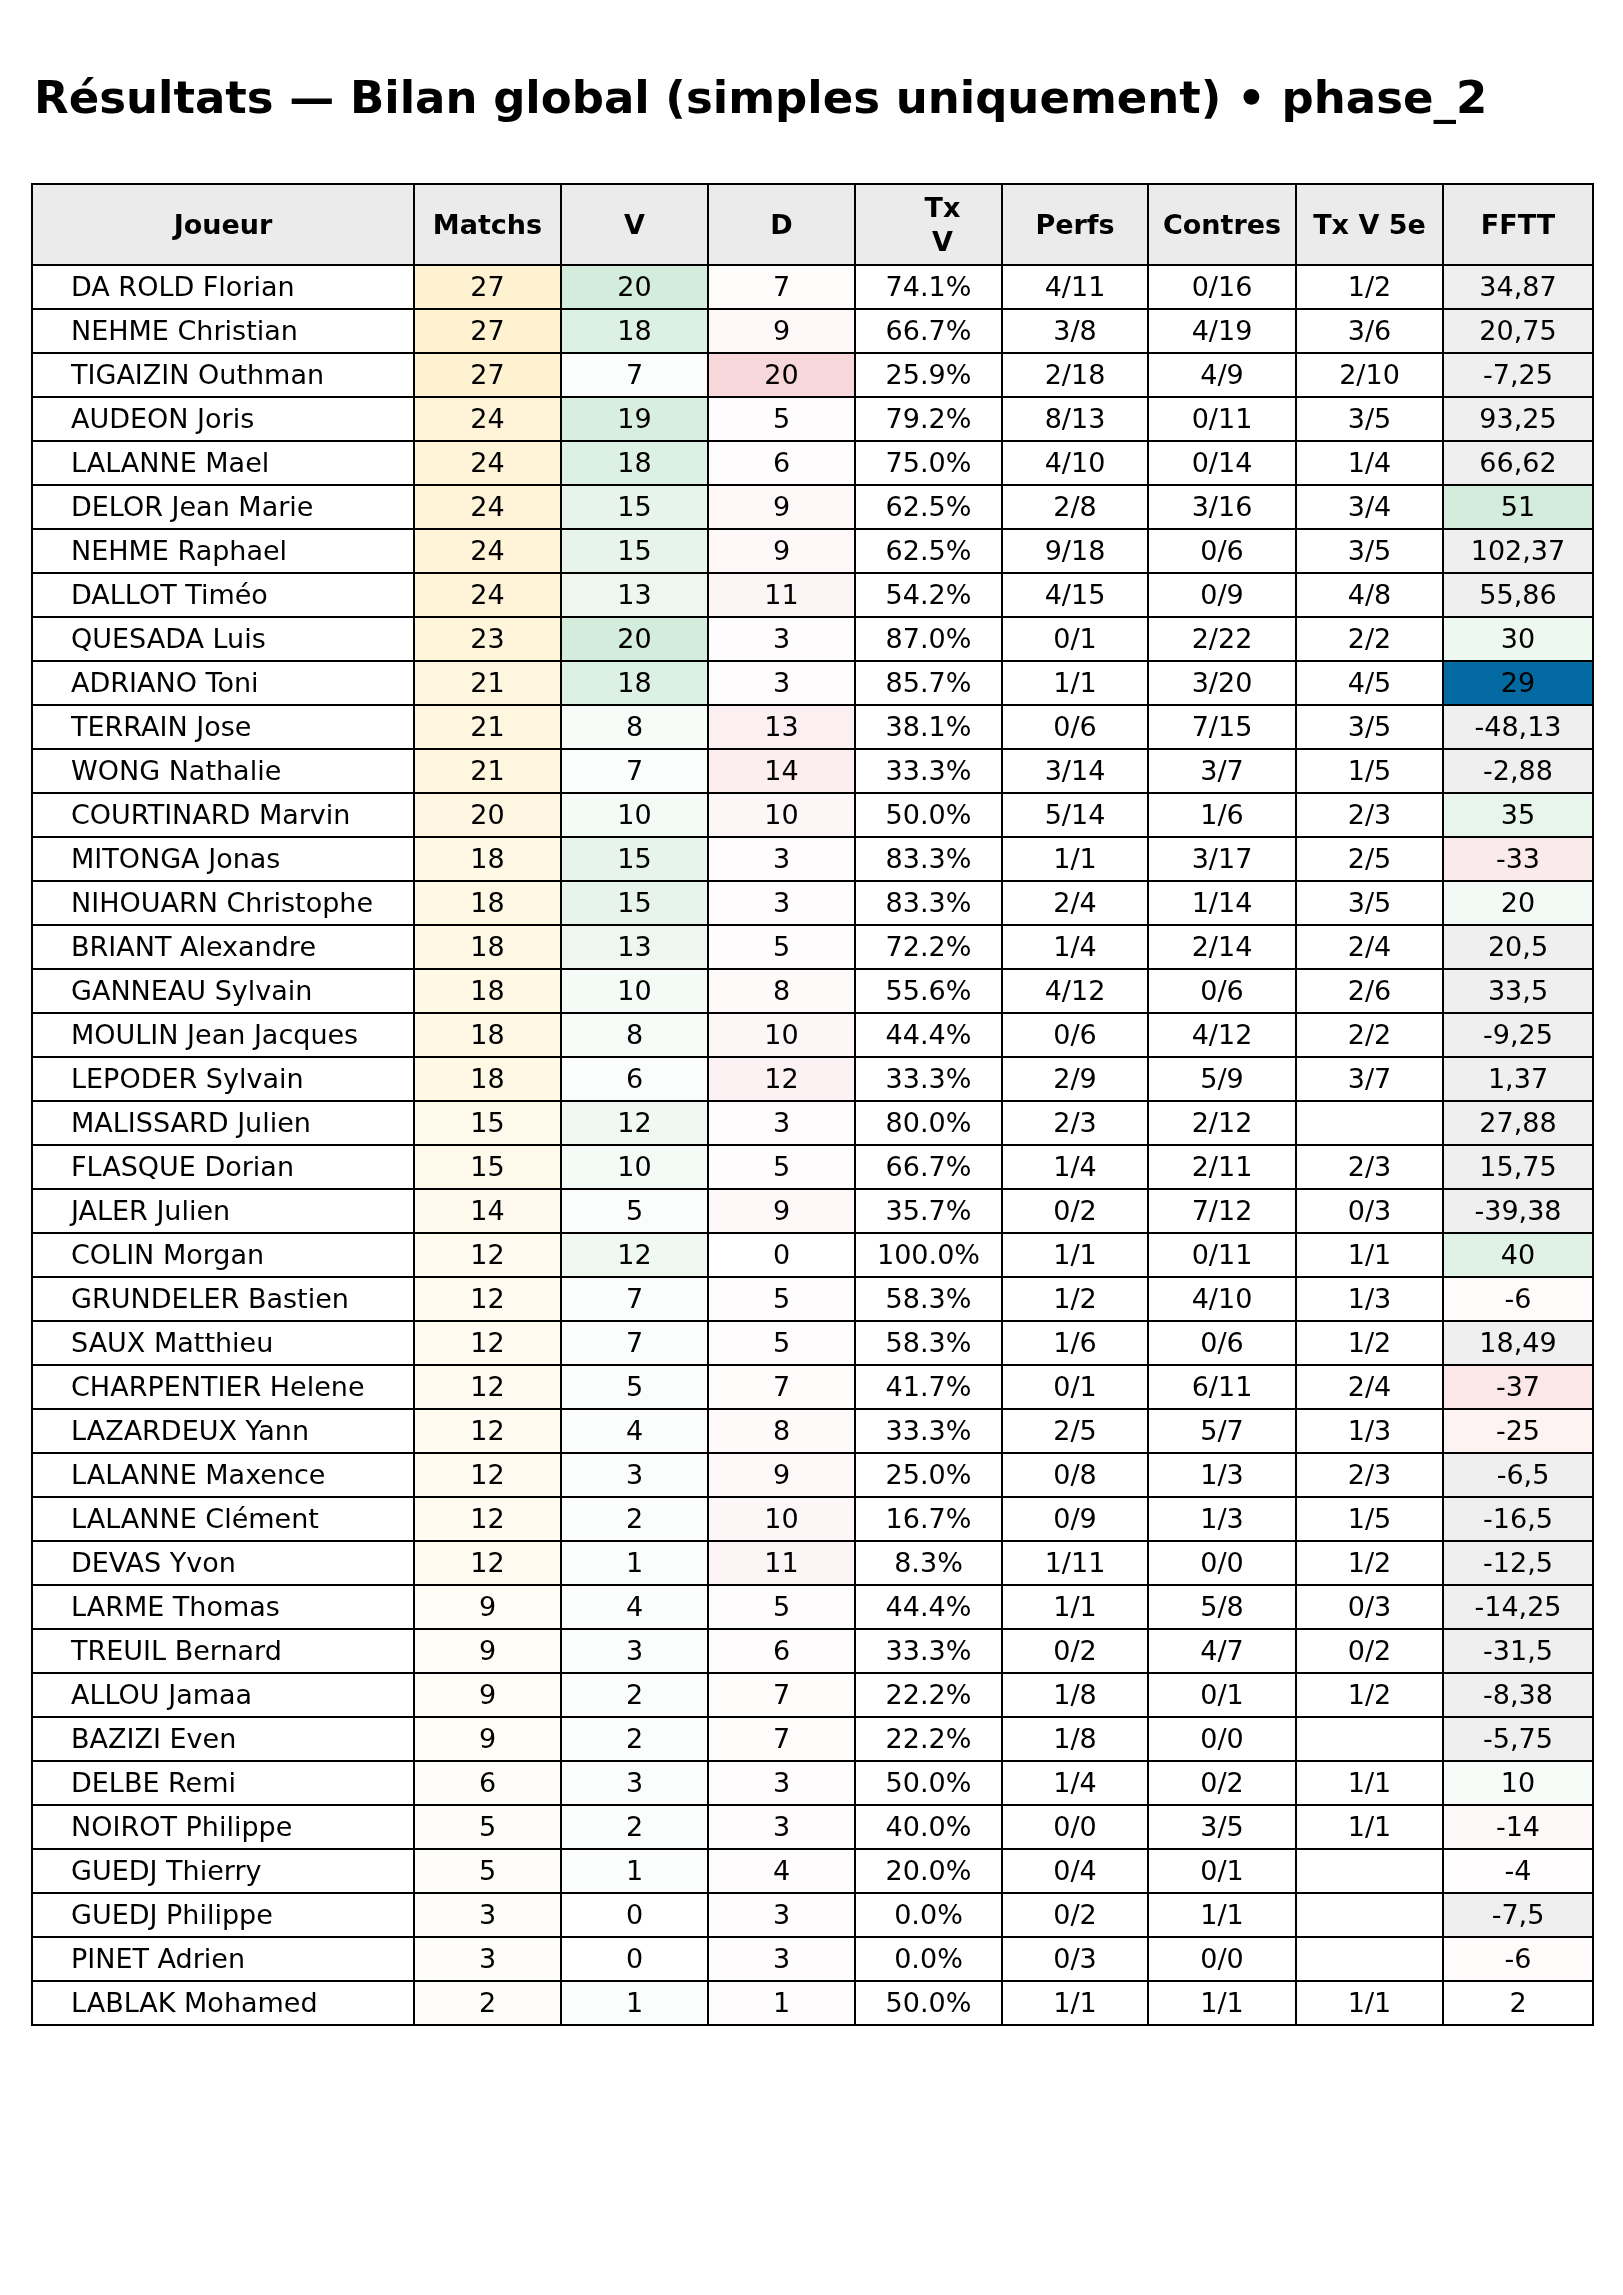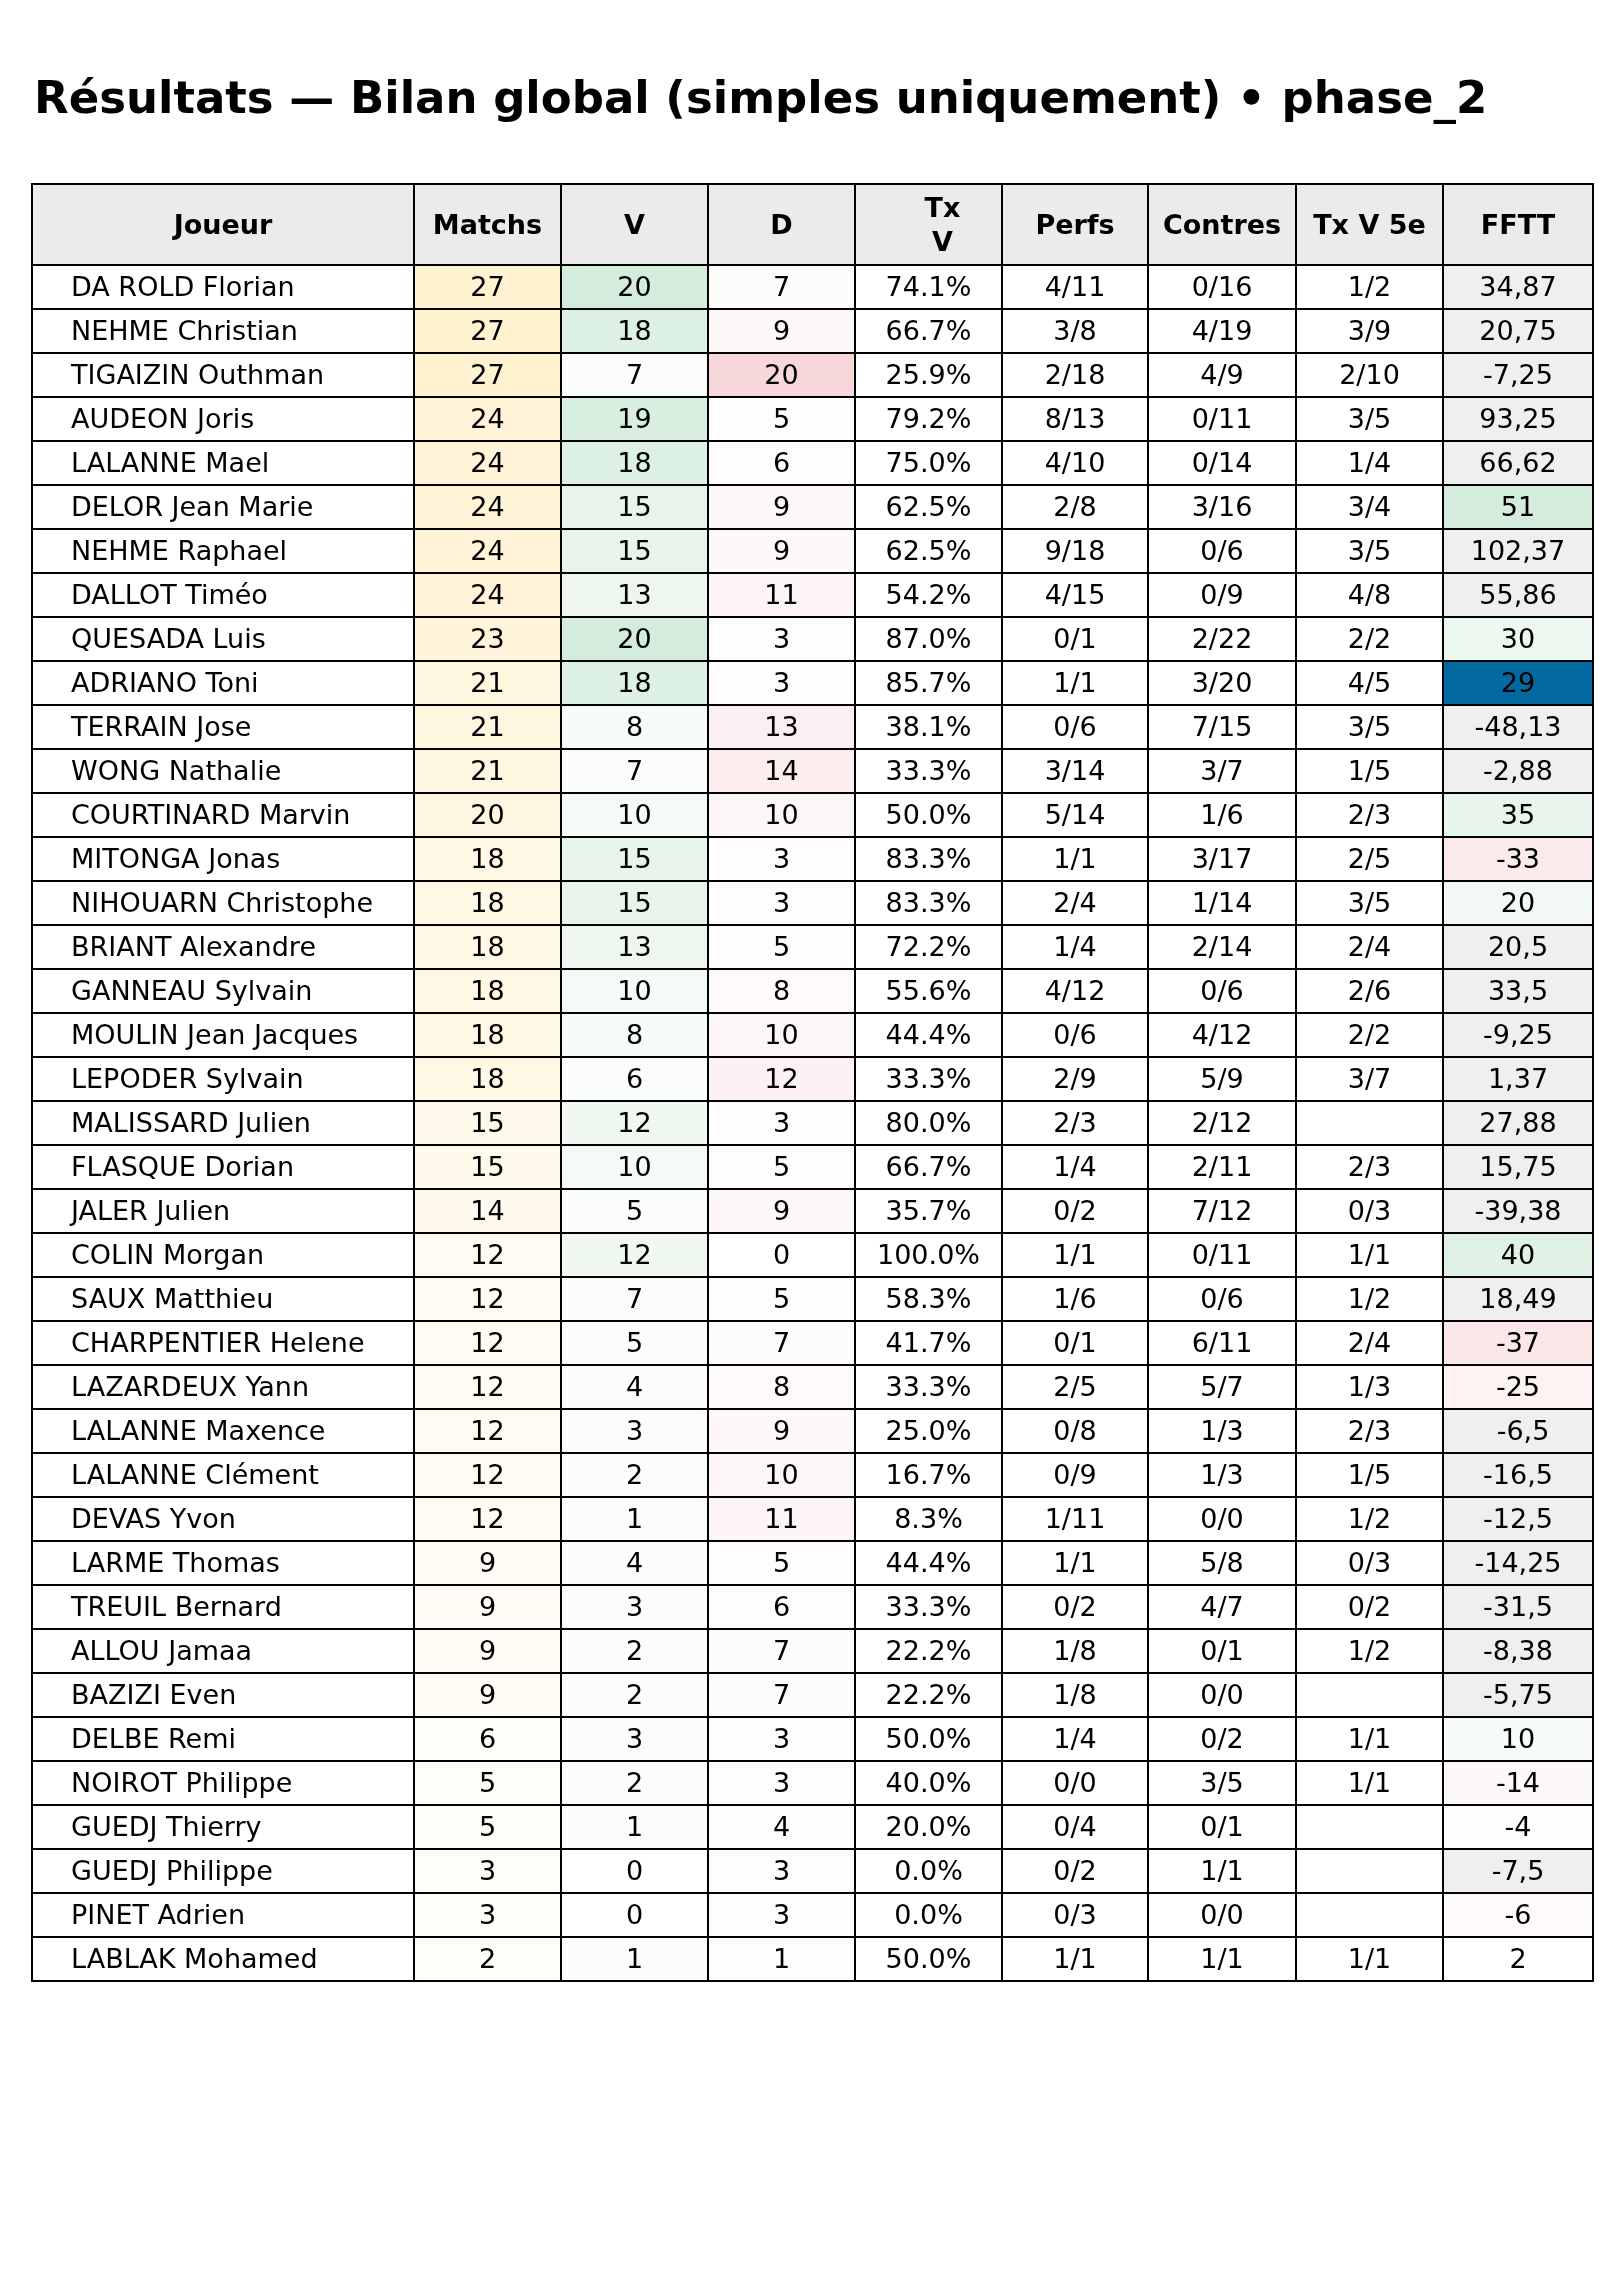--- a/index.html
+++ b/index.html
@@ -59,21 +59,21 @@
         <td style="background: rgb(239, 239, 239); margin-left: 33px;">34,87</td>
       </tr>
       <tr>
         <td class="name">NEHME Christian</td>
         <td style="background: rgb(255, 242, 209);">27</td>
         <td style="background: rgb(220, 240, 227);">18</td>
         <td style="background: rgb(254, 248, 249);">9</td>
         <td>66.7%</td>
         <td>3/8</td>
         <td>4/19</td>
-        <td>3/9</td>
+        <td>3/6</td>
         <td style="background: rgb(239, 239, 239);">20,75</td>
       </tr>
       <tr>
         <td class="name">TIGAIZIN Outhman</td>
         <td style="background: rgb(255, 242, 209);">27</td>
         <td style="background: rgb(250, 253, 251);">7</td>
         <td style="background: rgb(248, 215, 218);">20</td>
         <td>25.9%</td>
         <td>2/18</td>
         <td>4/9</td>
@@ -294,20 +294,31 @@
         <td style="background: rgb(255, 251, 240);">12</td>
         <td style="background: rgb(240, 248, 242);">12</td>
         <td style="background: rgb(255, 255, 255);">0</td>
         <td>100.0%</td>
         <td>1/1</td>
         <td>0/11</td>
         <td>1/1</td>
         <td style="background: rgb(224, 242, 230);">40</td>
       </tr>
       <tr>
+        <td class="name">GRUNDELER Bastien</td>
+        <td style="background: rgb(255, 251, 240);">12</td>
+        <td style="background: rgb(250, 253, 251);">7</td>
+        <td style="background: rgb(254, 252, 252);">5</td>
+        <td>58.3%</td>
+        <td>1/2</td>
+        <td>4/10</td>
+        <td>1/3</td>
+        <td style="background: rgb(255, 251, 251);">-6</td>
+      </tr>
+      <tr>
         <td class="name">SAUX Matthieu</td>
         <td style="background: rgb(255, 251, 240);">12</td>
         <td style="background: rgb(250, 253, 251);">7</td>
         <td style="background: rgb(254, 252, 252);">5</td>
         <td>58.3%</td>
         <td>1/6</td>
         <td>0/6</td>
         <td>1/2</td>
         <td style="background: rgb(239, 239, 239);">18,49</td>
       </tr>

